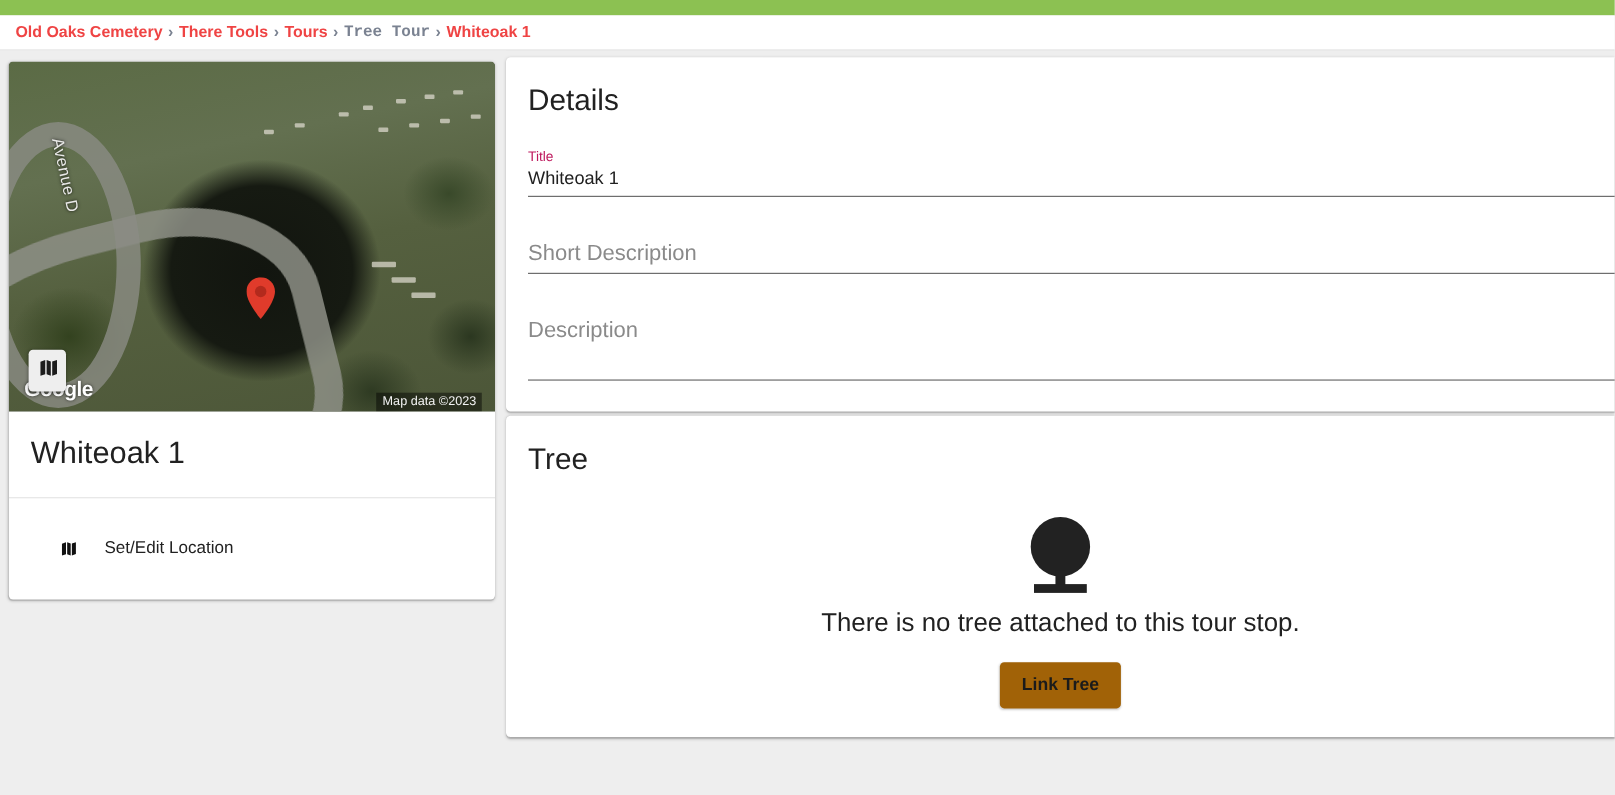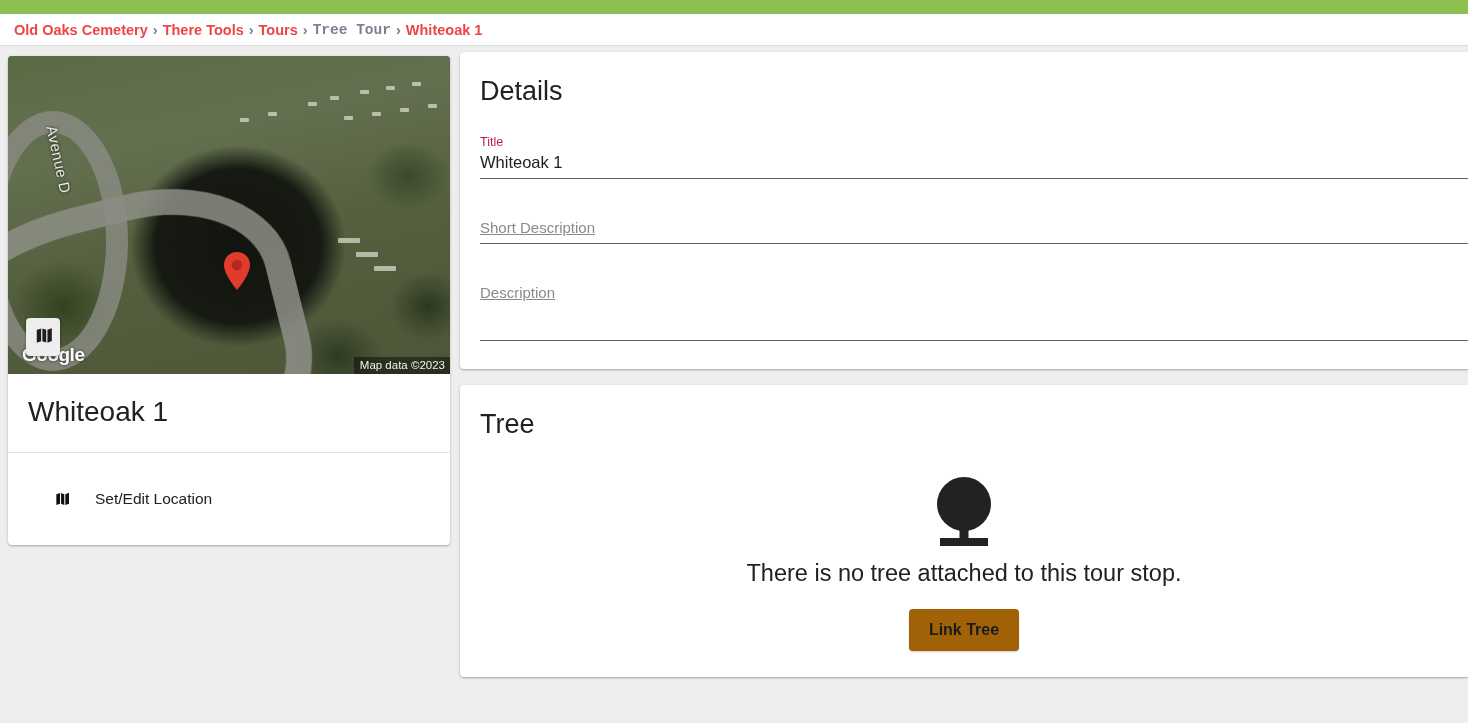--- a/index.html
+++ b/index.html
@@ -141,21 +141,21 @@
     position: absolute;
     left: 14px; bottom: 8px;
     color: #ffffff;
     font-size: 19px;
     font-weight: bold;
     letter-spacing: -.5px;
     text-shadow: 0 0 3px rgba(0,0,0,.7);
   }
   .attrib {
     position: absolute;
-    right: 0; bottom: 0;
+    right: 12px; bottom: 0;
     background: rgba(0,0,0,.45);
     color: #f2f2f2;
     font-size: 11.5px;
     padding: 2px 5px 3px 6px;
   }
 
   .card-title {
     font-size: 28px;
     color: #212121;
     padding: 22px 20px 24px 20px;
@@ -177,21 +177,21 @@
   .right-col {
     flex: 1 1 auto;
     padding: 6px 0 0 0;
     height: 100%;
     min-width: 0;
   }
   .panel {
     background: #ffffff;
     box-shadow: 0 1px 3px rgba(0,0,0,0.22), 0 1px 1px rgba(0,0,0,0.12);
     border-radius: 4px 0 0 4px;
-    margin-bottom: 16px;
+    margin-bottom: 4px;
     border-right: none;
   }
   .panel-heading {
     font-size: 27px;
     color: #212121;
     padding: 24px 20px 10px 20px;
   }
   .fields { padding: 0 0 24px 20px; }
 
   .mdc-field { position: relative; padding-top: 18px; margin-bottom: 18px; }
@@ -201,25 +201,24 @@
     display: block;
     margin-bottom: 4px;
   }
   .mdc-field .fvalue {
     font-size: 16.5px;
     color: #212121;
     min-height: 24px;
     padding-bottom: 6px;
   }
   .mdc-field .fplaceholder {
-    font-size: 15px;
+    font-size: 20px;
     color: #8a8a8a;
     min-height: 24px;
     padding-bottom: 6px;
-    text-decoration: underline;
   }
   .mdc-field .fline {
     height: 1px;
     background: #5f5f5f;
     width: 100%;
   }
   .mdc-field.textarea .fplaceholder { min-height: 56px; }
 
   
   .tree-panel { padding-bottom: 8px; }

